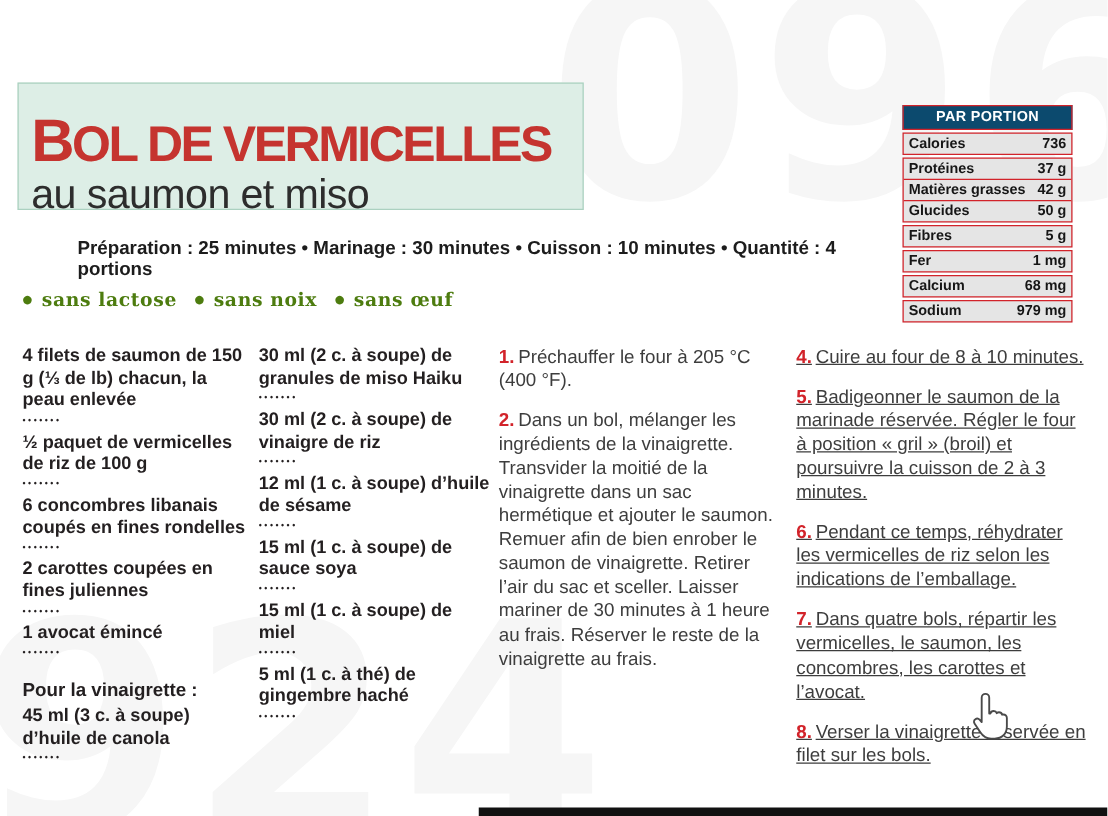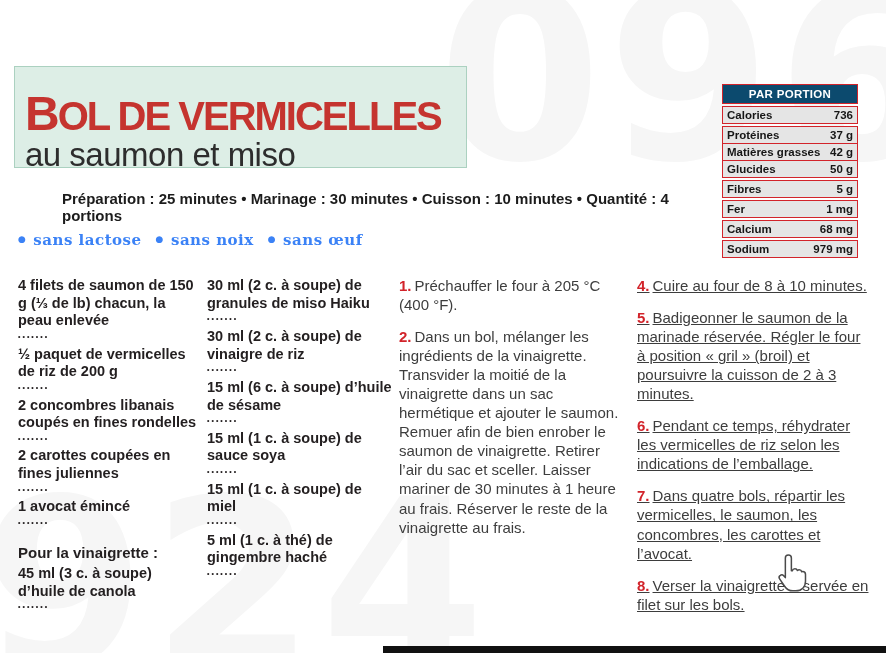--- a/index.html
+++ b/index.html
@@ -17,21 +17,21 @@
   .title-block{left:14px;top:66px;width:453px;height:102px;background:#ddeee6;
                border:1px solid #abd1c0;box-sizing:border-box;padding:22px 10px 0;}
   .title-script{font-size:40px;font-weight:bold;color:#c5342f;text-transform:uppercase;
                 letter-spacing:-2px;line-height:1.05;white-space:nowrap;}
   .title-script::first-letter{font-size:1.2em;}
   .title-sub{font-size:33px;color:#2d2d2d;letter-spacing:-0.5px;margin-top:-2px;line-height:1.1;}
 
   .meta{left:18px;top:190px;width:640px;font-size:15px;font-weight:bold;color:#1c1c1c;margin-left:44px;}
 
   .tags{left:18px;top:231px;font-family:"DejaVu Serif","Liberation Serif",serif;
-        font-weight:bold;font-size:15px;color:#3b82f6;letter-spacing:0.5px;}
+        font-weight:bold;font-size:15px;color:#4d7c0f;letter-spacing:0.5px;}
   .tag-bullet{font-size:9px;vertical-align:3px;margin-right:7px;}
   .tag-text{margin-right:14px;}
 
   
   .nutrition{left:722px;top:84px;width:136px;}
   .nut-header{background:#0c4a6e;color:#fff;text-align:center;font-weight:bold;font-size:11.5px;
               padding:3px 0;border:1.5px solid #d2232a;box-sizing:border-box;letter-spacing:0.3px;}
   .nut-group{border:1.5px solid #d2232a;margin-top:2px;background:#e5e5e5;}
   .nut-row{display:flex;justify-content:space-between;align-items:center;font-size:11.5px;
            font-weight:bold;color:#161616;padding:1px 4px;border-top:1.5px solid #d2232a;height:14px;}
@@ -117,38 +117,38 @@
             <span class="nut-label">Sodium</span>
             <span class="nut-value">979 mg</span>
           </div>
         </div>
       </div>
   </div>
 
   <div class="layer ing-col ing-col-1" id="ing-col-1">
       <div class="ing-item">4 filets de saumon de 150 g (⅓ de lb) chacun, la peau enlevée</div>
       <div class="dots">•••••••</div>
-      <div class="ing-item">½ paquet de vermicelles de riz de 200 g</div>
+      <div class="ing-item">½ paquet de vermicelles de riz de 100 g</div>
       <div class="dots">•••••••</div>
-      <div class="ing-item">2 concombres libanais coupés en fines rondelles</div>
+      <div class="ing-item">6 concombres libanais coupés en fines rondelles</div>
       <div class="dots">•••••••</div>
       <div class="ing-item">2 carottes coupées en fines juliennes</div>
       <div class="dots">•••••••</div>
       <div class="ing-item">1 avocat émincé</div>
       <div class="dots">•••••••</div>
       <div class="ing-header">Pour la vinaigrette :</div>
       <div class="ing-item">45 ml (3 c. à soupe) d’huile de canola</div>
       <div class="dots">•••••••</div>
     </div>
   <div class="layer ing-col ing-col-2" id="ing-col-2">
       <div class="ing-item">30 ml (2 c. à soupe) de granules de miso Haiku</div>
       <div class="dots">•••••••</div>
       <div class="ing-item">30 ml (2 c. à soupe) de vinaigre de riz</div>
       <div class="dots">•••••••</div>
-      <div class="ing-item">15 ml (6 c. à soupe) d’huile de sésame</div>
+      <div class="ing-item">12 ml (1 c. à soupe) d’huile de sésame</div>
       <div class="dots">•••••••</div>
       <div class="ing-item">15 ml (1 c. à soupe) de sauce soya</div>
       <div class="dots">•••••••</div>
       <div class="ing-item">15 ml (1 c. à soupe) de miel</div>
       <div class="dots">•••••••</div>
       <div class="ing-item">5 ml (1 c. à thé) de gingembre haché</div>
       <div class="dots">•••••••</div>
     </div>
 
   <div class="layer step-col steps-col-1" id="steps-col-1">

